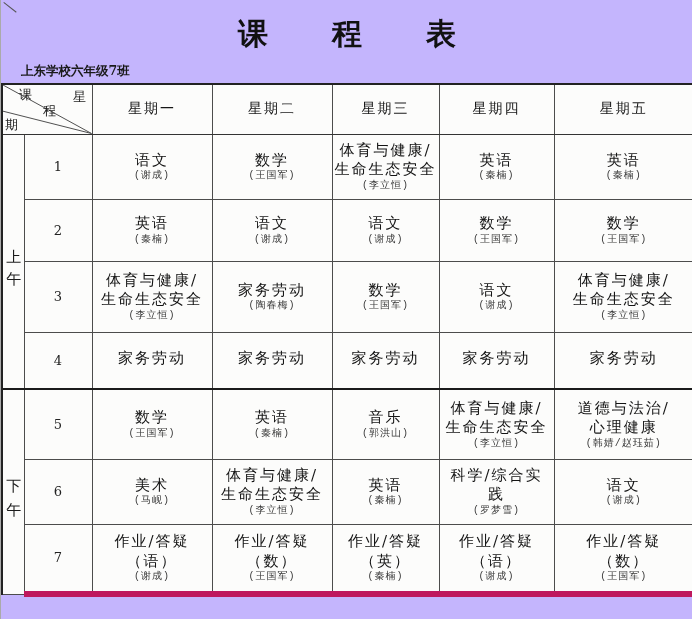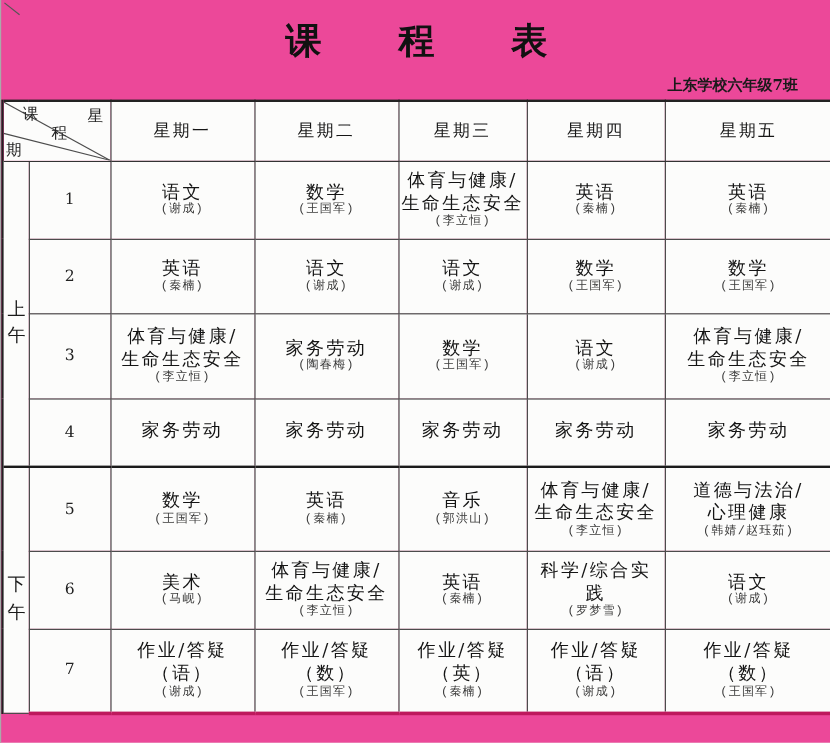--- a/index.html
+++ b/index.html
@@ -3,62 +3,62 @@
 <meta charset="utf-8">
 <style>
   html,body{margin:0;padding:0;}
   body{
     font-family:"DejaVu Serif","Liberation Serif",serif;
     background:#e9e9e9;
   }
   .page{
     position:relative;
     width:692px;height:619px;
-    background:#ec4899;
+    background:#c4b5fd;
     color:#1d1d1d;
     overflow:hidden;
     border-left:1px solid #aaa;
   }
   .corner-mark{
     position:absolute;left:3px;top:2px;width:16px;height:1px;
     background:#555;transform:rotate(38deg);transform-origin:left top;
   }
   .title{
     margin:14px 0 0 0;
     text-align:center;
     font-size:30px;
     font-weight:600;
     letter-spacing:64px;
     text-indent:64px;
     color:#111;
   }
   .subheader{
-    display:flex;justify-content:flex-end;align-items:flex-end;
-    padding:8px 28px 3px 3px;
+    display:flex;justify-content:flex-start;align-items:flex-end;
+    padding:8px 28px 3px 20px;
     font-size:12.5px;font-weight:600;color:#1a1a1a;
   }
   table.timetable{
     width:692px;
     border-collapse:collapse;
     table-layout:fixed;
   }
   .timetable th,.timetable td{
     border:1px solid #4c4c4c;
     padding:0;
     text-align:center;
     vertical-align:middle;
     font-weight:normal;
     background:#fcfcfb;
   }
   .timetable{border-top:2px solid #222;}
   .timetable tr.head-row th{border-bottom:1.5px solid #333;}
   .timetable .outer-l{border-left:2px solid #222;}
   .timetable .outer-r{border-right:2px solid #222;}
   tr.block2-start th, tr.block2-start td{border-top:2.5px solid #1b1b1b;}
-  tr.last-row th, tr.last-row td{border-bottom:3px solid #be185d;}
+  tr.last-row th, tr.last-row td{border-bottom:6px solid #be185d;}
   
   tr.hrow{height:50px;}
   tr.r1{height:65px;} tr.r2{height:62px;} tr.r3{height:71px;}
   tr.r4{height:57px;} tr.r5{height:70px;} tr.r6{height:65px;} tr.r7{height:70px;}
   
   .corner-cell{position:relative;overflow:hidden;}
   .corner-cell svg{position:absolute;left:0;top:0;width:100%;height:100%;}
   .corner-cell svg line{stroke:#4c4c4c;stroke-width:1;}
   .ck{position:absolute;font-size:13px;color:#222;}
   .ck1{left:16px;top:1px;}

